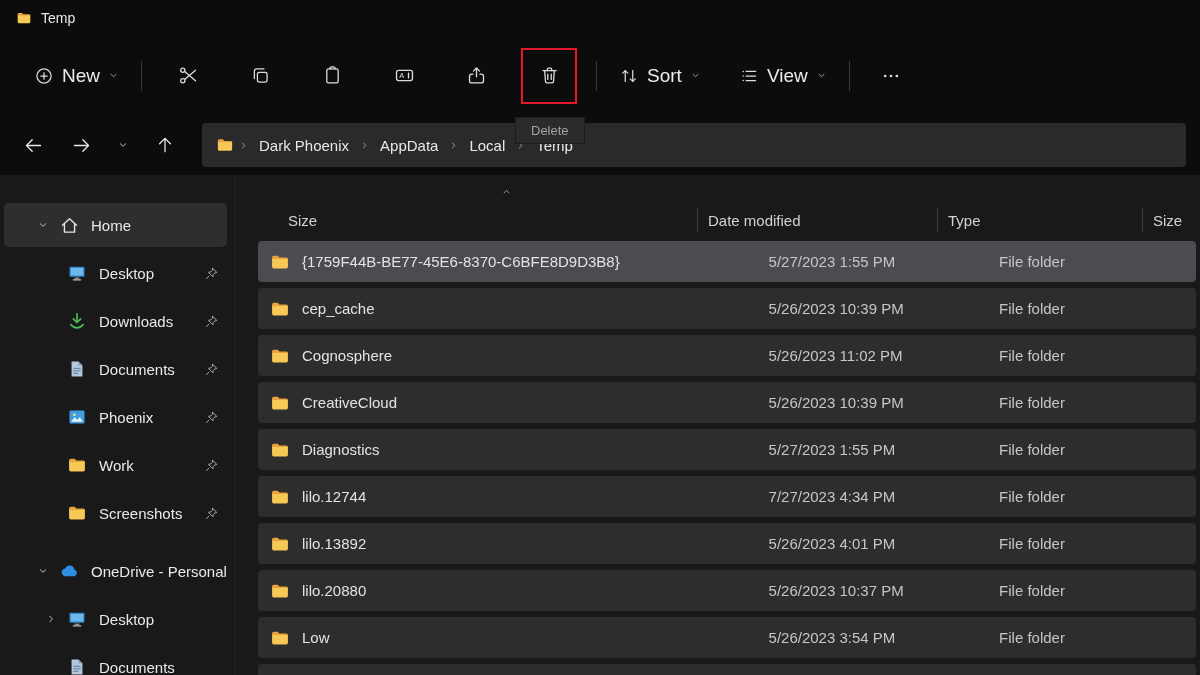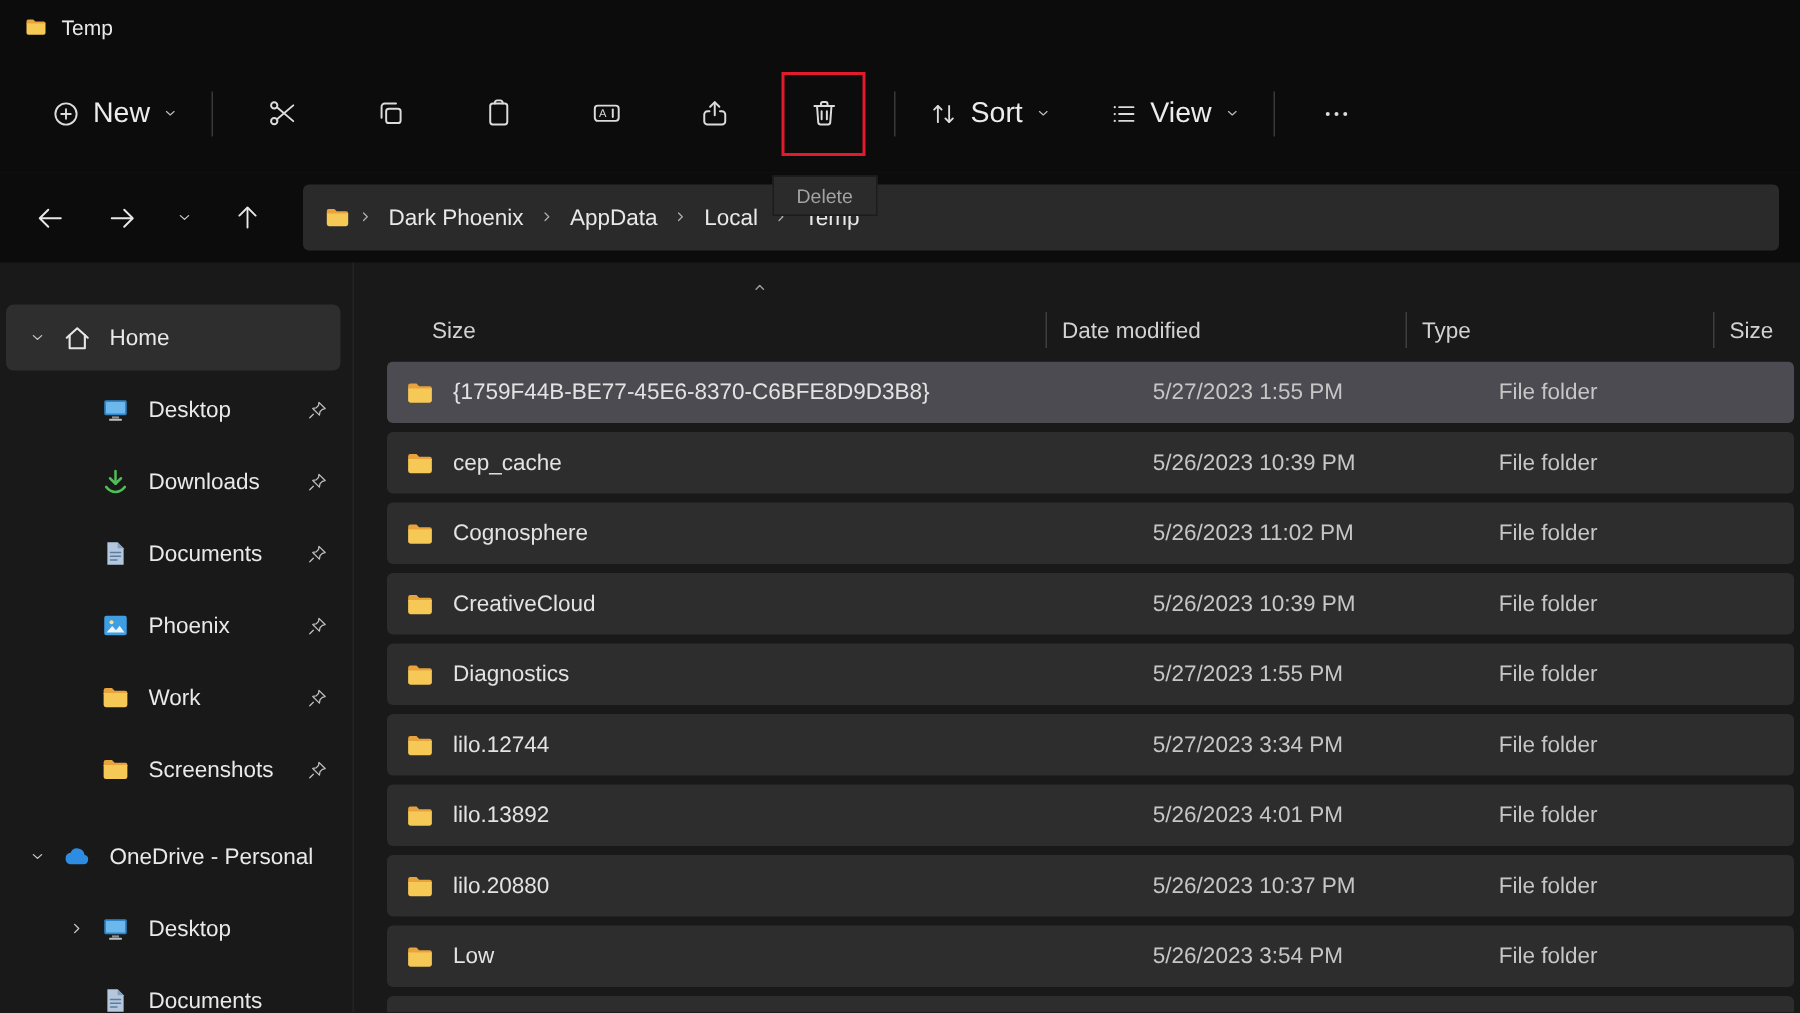--- a/index.html
+++ b/index.html
@@ -26,21 +26,21 @@
   .nav-btn{width:42px;height:42px;display:flex;align-items:center;justify-content:center;border-radius:5px}
   .nav-btn.small{width:30px}
   .breadcrumb-bar{flex:1;height:44px;margin-left:10px;background:#2a2a2a;border-radius:4px;
     display:flex;align-items:center;padding-left:14px;overflow:hidden}
   .bc-sep{margin:0 4px;display:inline-flex}
   .bc-item{padding:6px 6px;border-radius:4px;color:#e8e8e8;white-space:nowrap;cursor:pointer}
 
   
   .content{display:flex;height:500px}
   .sidebar{width:236px;height:100%;padding-top:28px;overflow:hidden;border-right:1px solid #242424}
-  .sb-item{display:flex;align-items:center;height:44px;margin:0 8px 4px 4px;border-radius:5px;padding-left:10px;cursor:pointer}
+  .sb-item{display:flex;align-items:center;height:44px;margin:0 8px 4px 4px;border-radius:5px;padding-left:28px;cursor:pointer}
   .sb-item.selected{background:#2e2e2e}
   .sb-item.lvl1{padding-left:36px}
   .sb-item.gap-top{margin-top:14px}
   .sb-ch{width:22px;display:inline-flex;justify-content:center;flex:0 0 22px}
   .sb-ic{width:30px;display:inline-flex;justify-content:center;flex:0 0 30px}
   .sb-label{flex:1;margin-left:7px;white-space:nowrap;overflow:hidden}
   .sb-pin{margin-right:8px;display:inline-flex}
 
   .main{flex:1;display:flex;flex-direction:column;overflow:hidden;padding-left:22px}
   .list-header{position:relative;height:66px;display:flex;align-items:flex-end;padding-bottom:12px;color:#d2d2d2}
@@ -497,21 +497,21 @@
         <div class="frow">
           <div class="name-cell">
             <span class="ic">
               <svg viewBox="0 0 24 24" width="20" height="20">
                 <path d="M2.5 6.2a1.8 1.8 0 0 1 1.8-1.8h4.9l2.1 2.1h8.4a1.8 1.8 0 0 1 1.8 1.8v.9h-19z" fill="#e8a33d"></path>
                 <path d="M2.5 8.4h19v9.4a1.9 1.9 0 0 1-1.9 1.9H4.4a1.9 1.9 0 0 1-1.9-1.9z" fill="#f6c957"></path>
               </svg>
             </span>
             <span>lilo.12744</span>
           </div>
-          <div class="date-cell">5/27/2023 3:34 PM</div>
+          <div class="date-cell">7/27/2023 4:34 PM</div>
           <div class="type-cell">File folder</div>
           <div class="size-cell"></div>
         </div>
         <div class="frow">
           <div class="name-cell">
             <span class="ic">
               <svg viewBox="0 0 24 24" width="20" height="20">
                 <path d="M2.5 6.2a1.8 1.8 0 0 1 1.8-1.8h4.9l2.1 2.1h8.4a1.8 1.8 0 0 1 1.8 1.8v.9h-19z" fill="#e8a33d"></path>
                 <path d="M2.5 8.4h19v9.4a1.9 1.9 0 0 1-1.9 1.9H4.4a1.9 1.9 0 0 1-1.9-1.9z" fill="#f6c957"></path>
               </svg>

